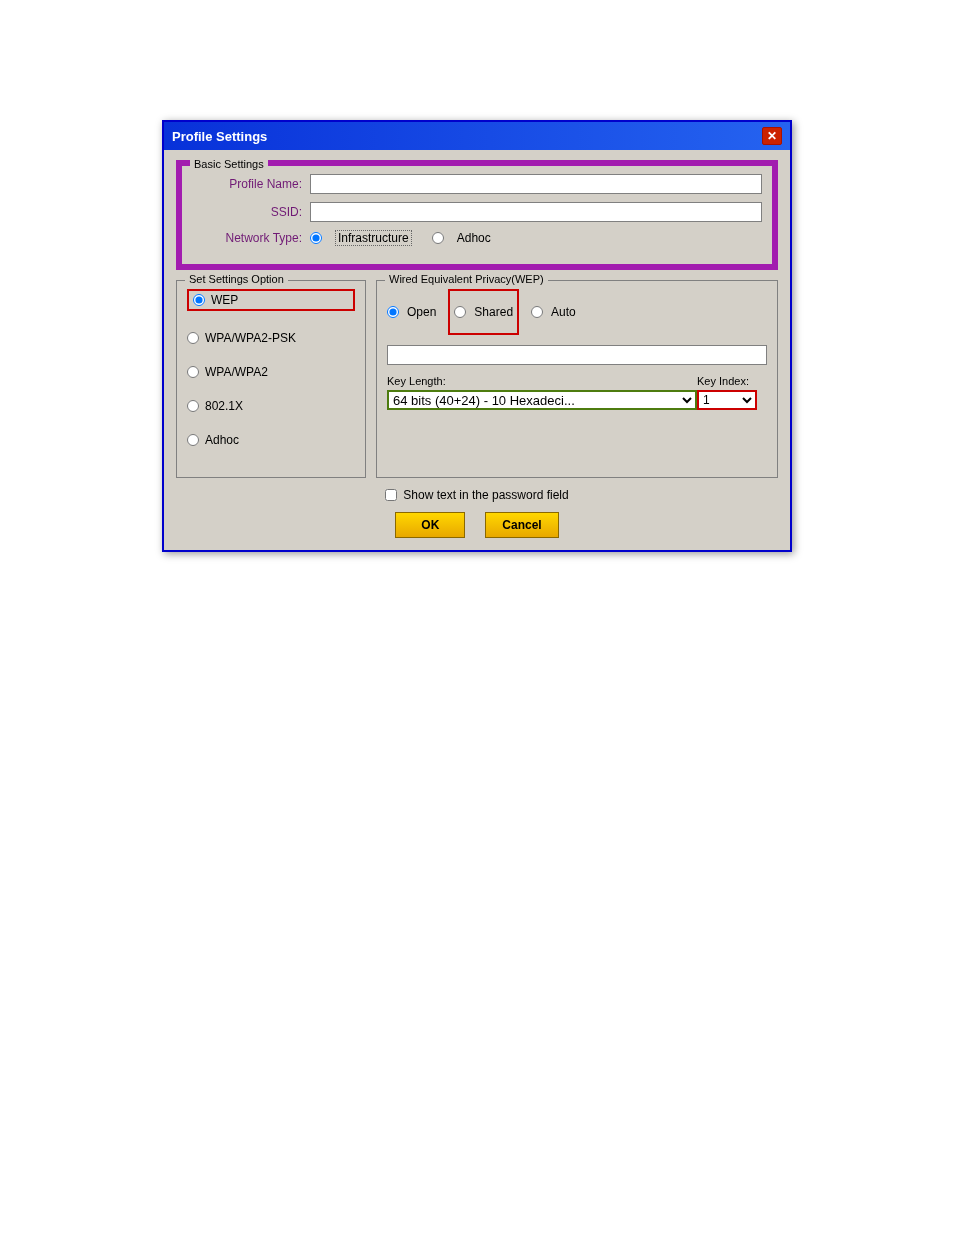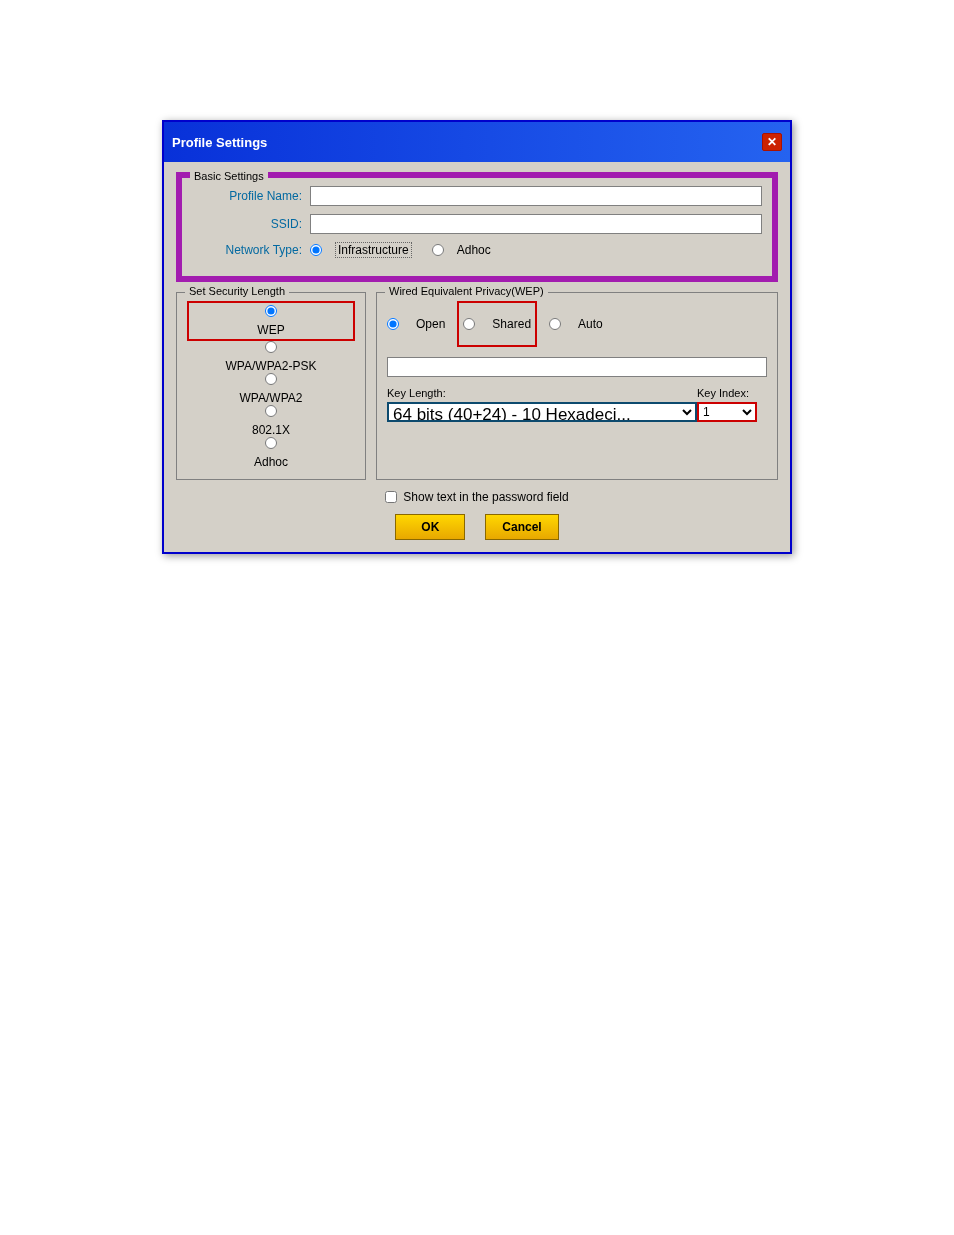--- a/index.html
+++ b/index.html
@@ -25,21 +25,21 @@
 
     .title-bar {
       background: linear-gradient(to right, #0831d9, #2563f0);
       color: white;
       font-weight: bold;
       font-size: 13px;
       padding: 12px 8px;
       display: flex;
       align-items: center;
       justify-content: space-between;
-      height: 40px;
+      height: 28px;
     }
 
     .title-bar-close {
       background: #cc2200;
       color: white;
       border: 1px solid #aa1100;
       width: 20px;
       height: 18px;
       font-size: 12px;
       font-weight: bold;
@@ -77,21 +77,21 @@
       display: flex;
       align-items: center;
       margin-bottom: 8px;
     }
 
     .form-label {
       text-align: right;
       width: 110px;
       margin-right: 8px;
       font-size: 12px;
-      color: #0369a1;
+      color: #701a75;
     }
 
     .form-input {
       flex: 1;
       height: 20px;
       border: 1px solid #808080;
       background: white;
       font-size: 12px;
       padding: 1px 3px;
     }
@@ -134,42 +134,41 @@
       border: 1px solid #808080;
       padding: 8px 10px 10px 10px;
       position: relative;
       background: #d4d0c8;
     }
 
     .security-option {
       display: flex;
       align-items: center;
       gap: 6px;
-      margin-bottom: 0;
-      font-size: 12px;
-      flex-direction: column;
+      margin-bottom: 20px;
+      font-size: 12px;
     }
 
     .security-option.highlighted {
       border: 2px solid #cc0000;
       padding: 2px 4px;
       background: #d4d0c8;
     }
 
     .wep-auth-row {
       display: flex;
       align-items: center;
       gap: 12px;
       margin-bottom: 10px;
     }
 
     .wep-auth-option {
       display: flex;
       align-items: center;
-      gap: 17px;
+      gap: 8px;
       font-size: 12px;
     }
 
     .wep-auth-option.highlighted {
       border: 2px solid #cc0000;
       padding: 14px 4px;
     }
 
     .key-label {
       font-size: 12px;
@@ -204,23 +203,23 @@
 
     .select-wrapper {
       position: relative;
       display: flex;
       align-items: center;
     }
 
     .select-wrapper select {
       width: 100%;
       height: 20px;
-      border: 2px solid #0c4a6e;
+      border: 2px solid #4d7c0f;
       background: white;
-      font-size: 17px;
+      font-size: 13px;
       padding-right: 18px;
     }
 
     .key-index-wrapper select {
       width: 60px;
       height: 20px;
       border: 2px solid #cc0000;
       background: white;
       font-size: 12px;
     }
@@ -302,21 +301,21 @@
             <input type="radio" name="network_type" style="">
             <span>Adhoc</span>
           </label>
         </div>
       </div>
     </div>
 
     <div class="two-columns">
 
       <div class="security-box">
-        <span class="group-box-title">Set Security Length</span>
+        <span class="group-box-title">Set Settings Option</span>
 
         <div class="security-option highlighted">
           <input type="radio" name="security" checked="" style="">
           <span>WEP</span>
         </div>
 
         <div class="security-option">
           <input type="radio" name="security" style="">
           <span>WPA/WPA2-PSK</span>
         </div>

